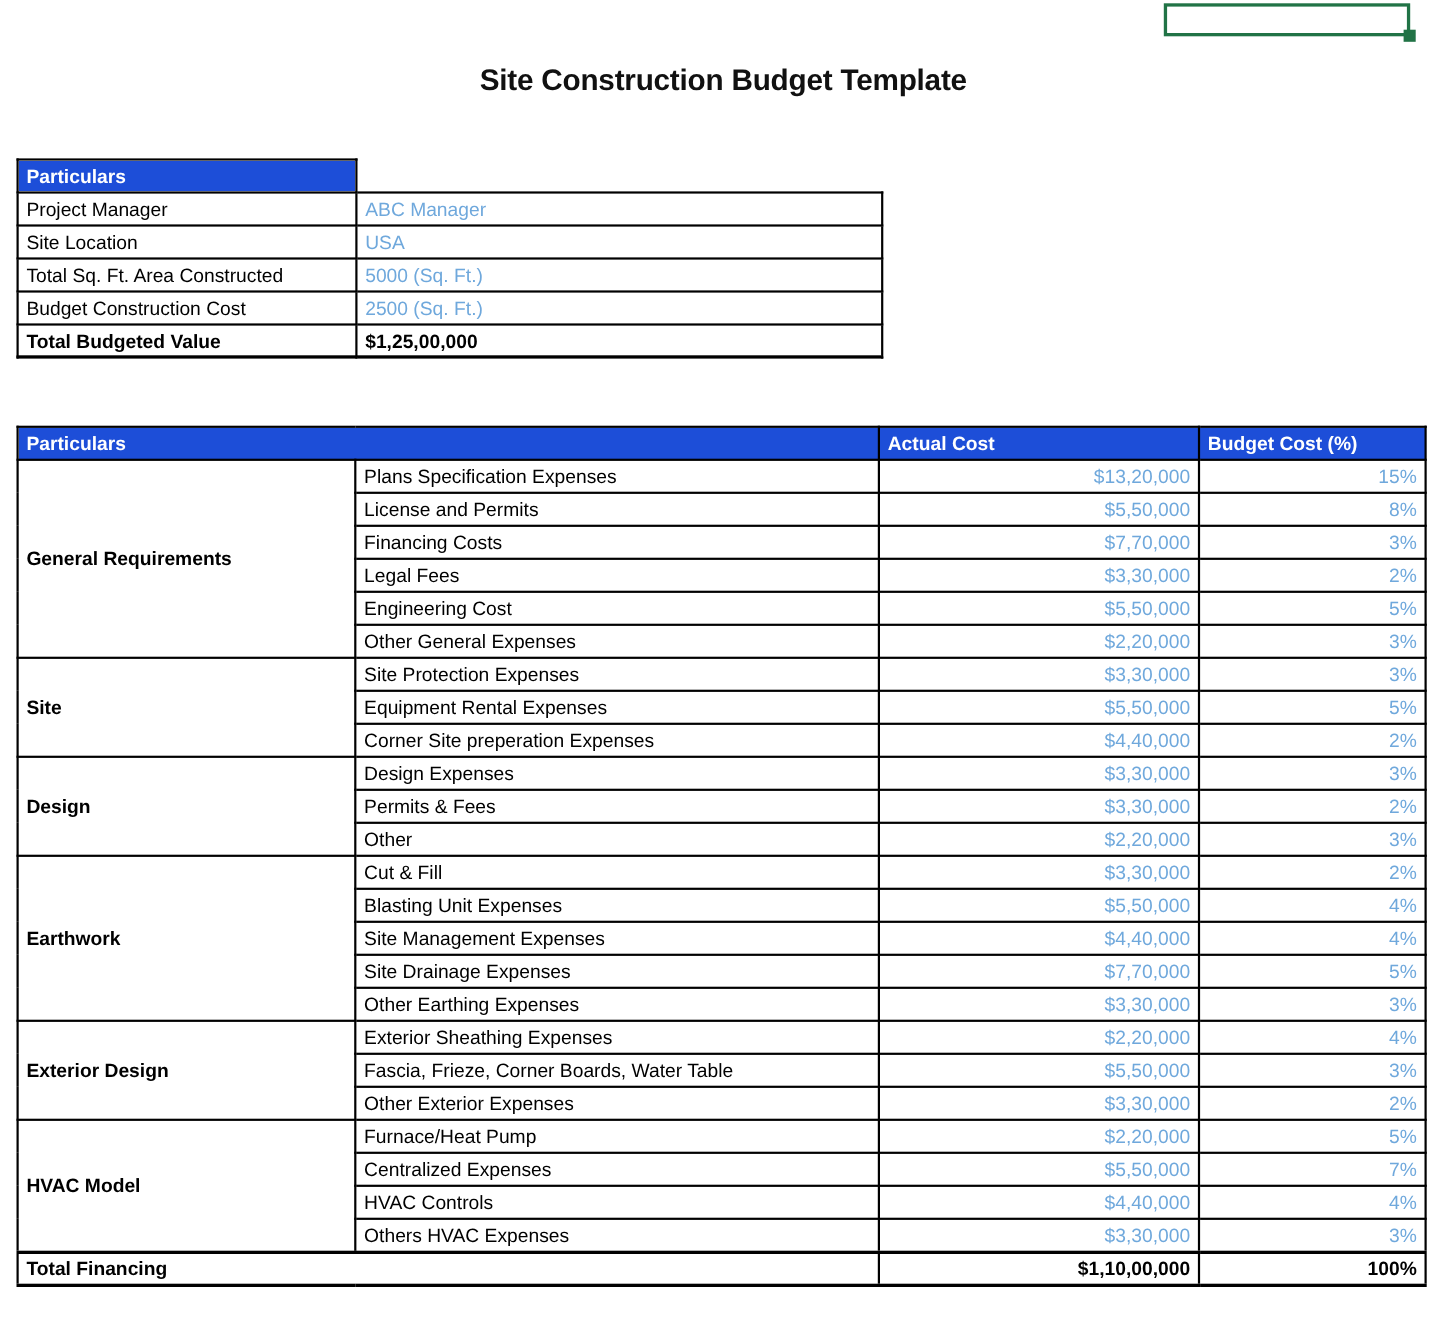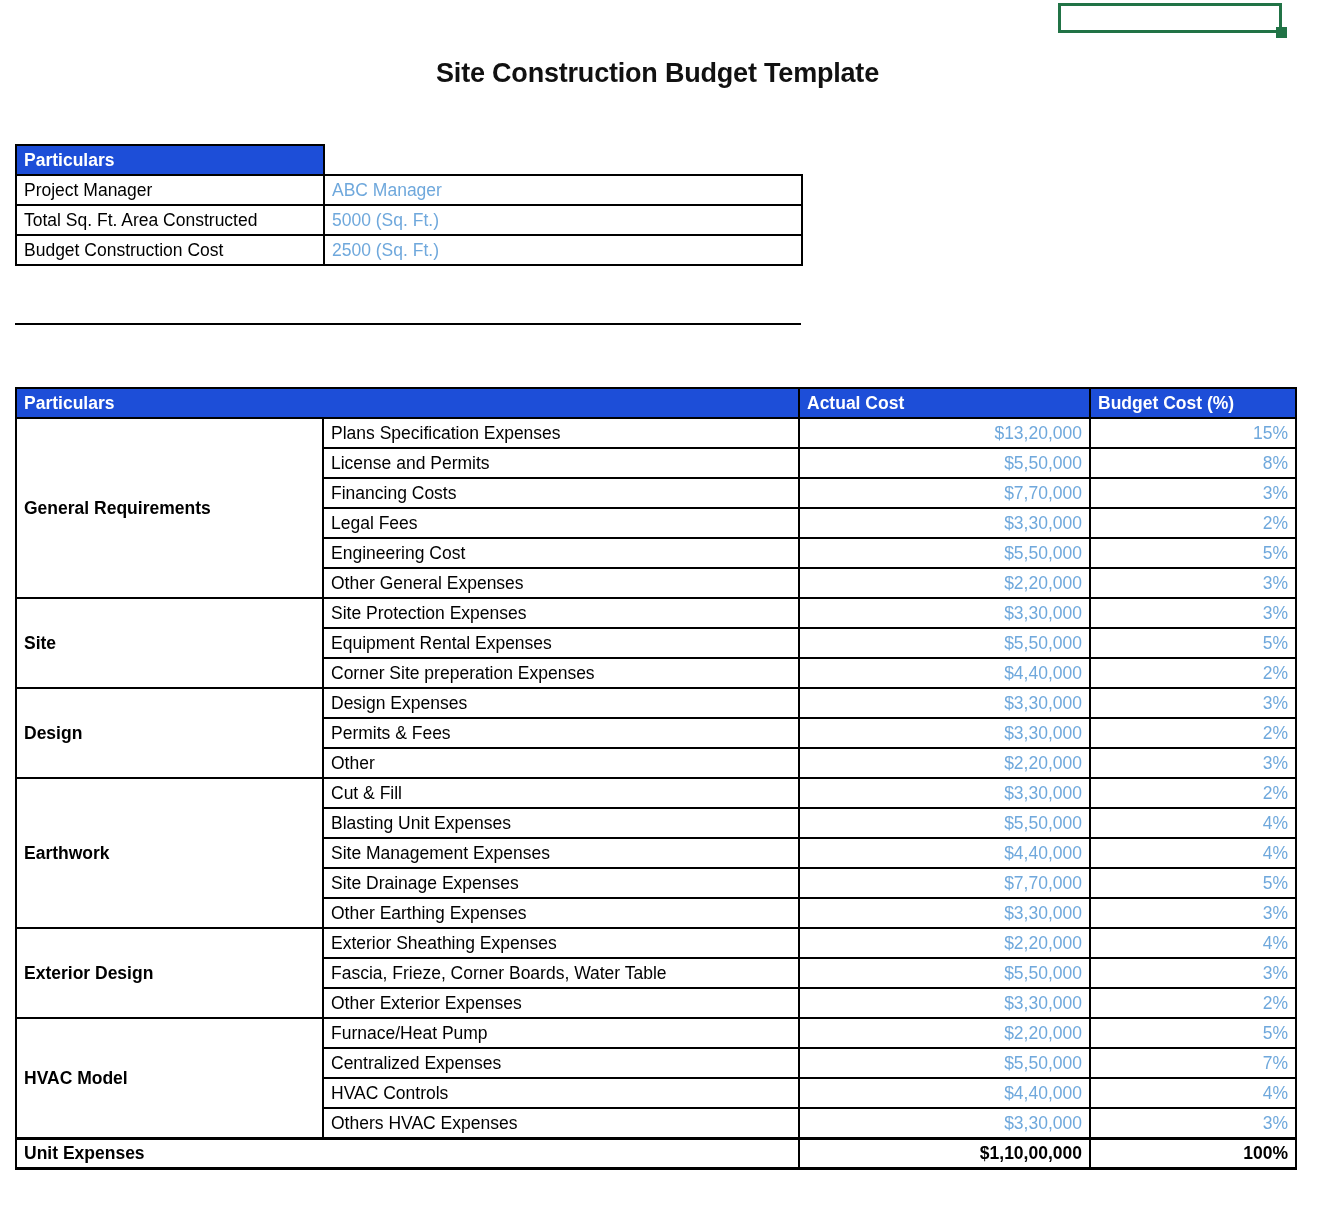--- a/index.html
+++ b/index.html
@@ -146,26 +146,34 @@
   <tbody>
       <tr class="head-row">
         <td class="hdr">Particulars</td>
         <td class="head-blank"></td>
       </tr>
       <tr>
         <td>Project Manager</td>
         <td class="blue-val">ABC Manager</td>
       </tr>
       <tr>
+        <td>Site Location</td>
+        <td class="blue-val">USA</td>
+      </tr>
+      <tr>
         <td>Total Sq. Ft. Area Constructed</td>
         <td class="blue-val">5000 (Sq. Ft.)</td>
       </tr>
       <tr>
         <td>Budget Construction Cost</td>
         <td class="blue-val">2500 (Sq. Ft.)</td>
+      </tr>
+      <tr class="last-row">
+        <td class="bold">Total Budgeted Value</td>
+        <td class="bold">$1,25,00,000</td>
       </tr>
     </tbody>
 </table>
 <div class="info-underline"></div>
 
 <table class="budget-table">
   <colgroup>
     <col class="col-cat">
     <col class="col-item">
     <col class="col-cost">
@@ -299,18 +307,18 @@
         <td>HVAC Controls</td>
         <td class="blue-val center">$4,40,000</td>
         <td class="blue-val center">4%</td>
       </tr>
       <tr>
         <td>Others HVAC Expenses</td>
         <td class="blue-val center">$3,30,000</td>
         <td class="blue-val center">3%</td>
       </tr>
       <tr class="total-row">
-        <td class="total-label" colspan="2">Unit Expenses</td>
+        <td class="total-label" colspan="2">Total Financing</td>
         <td class="center">$1,10,00,000</td>
         <td class="center">100%</td>
       </tr>
     </tbody>
 </table>
 
 </body></html>

